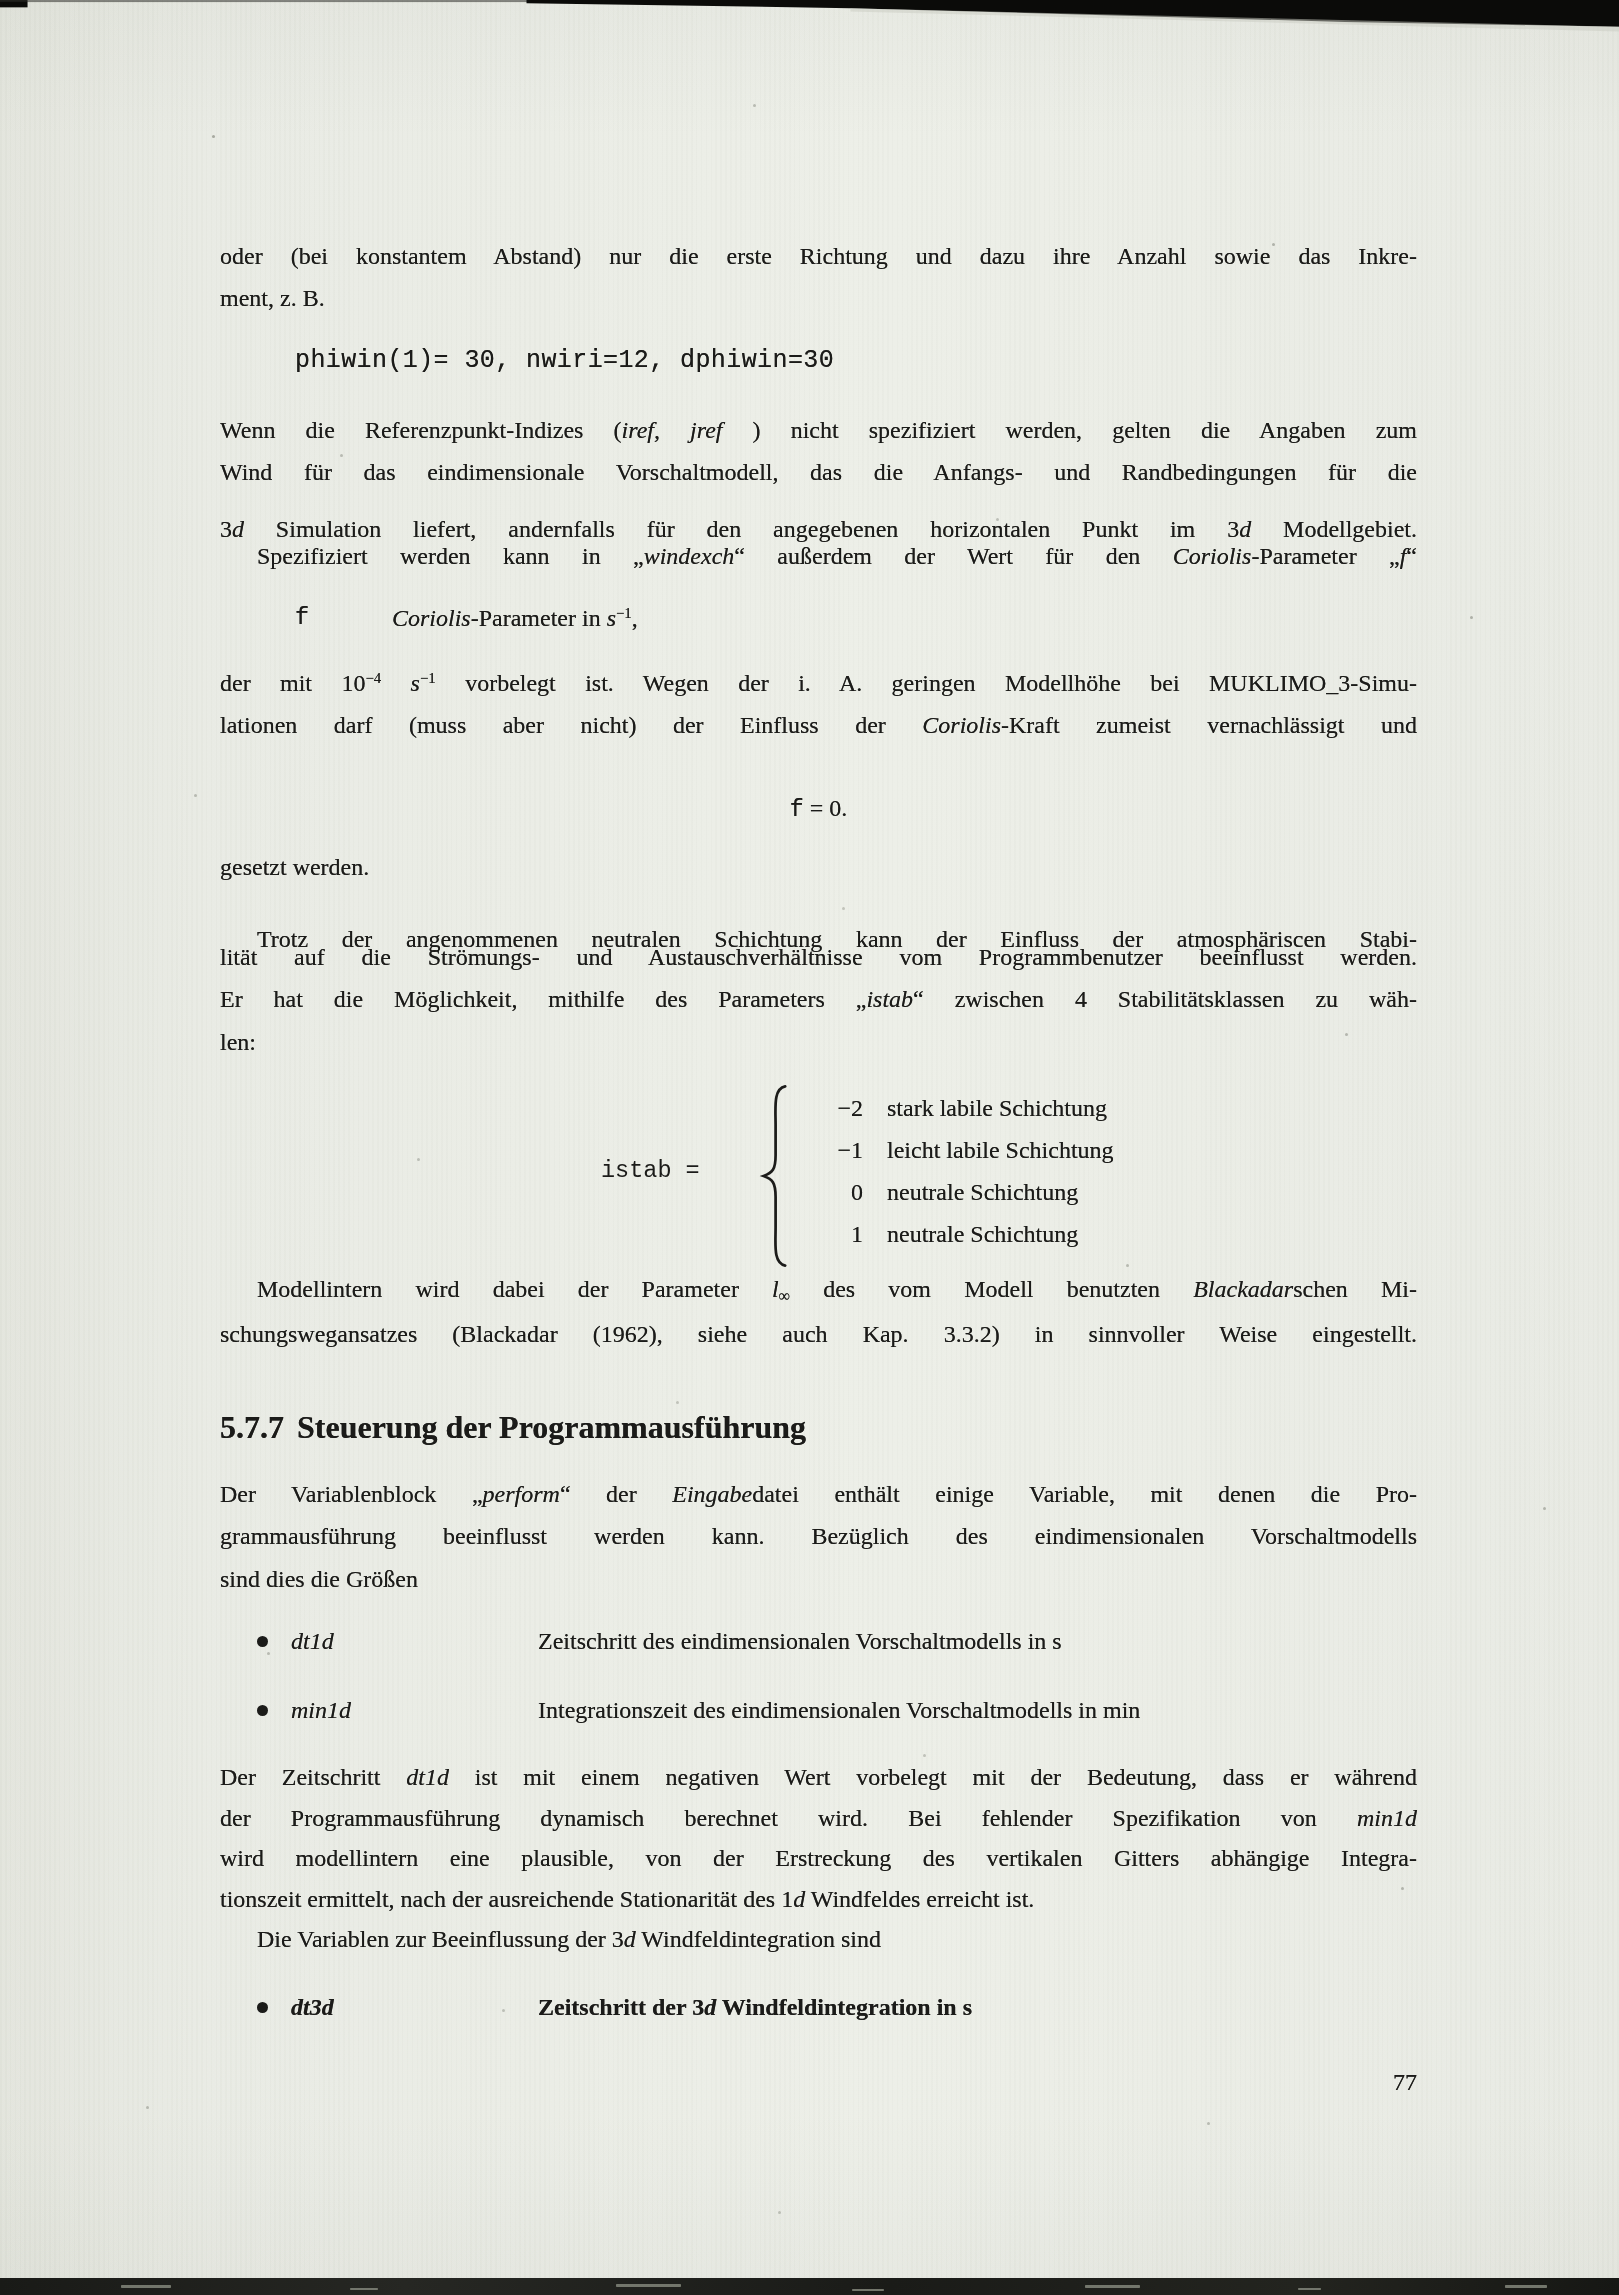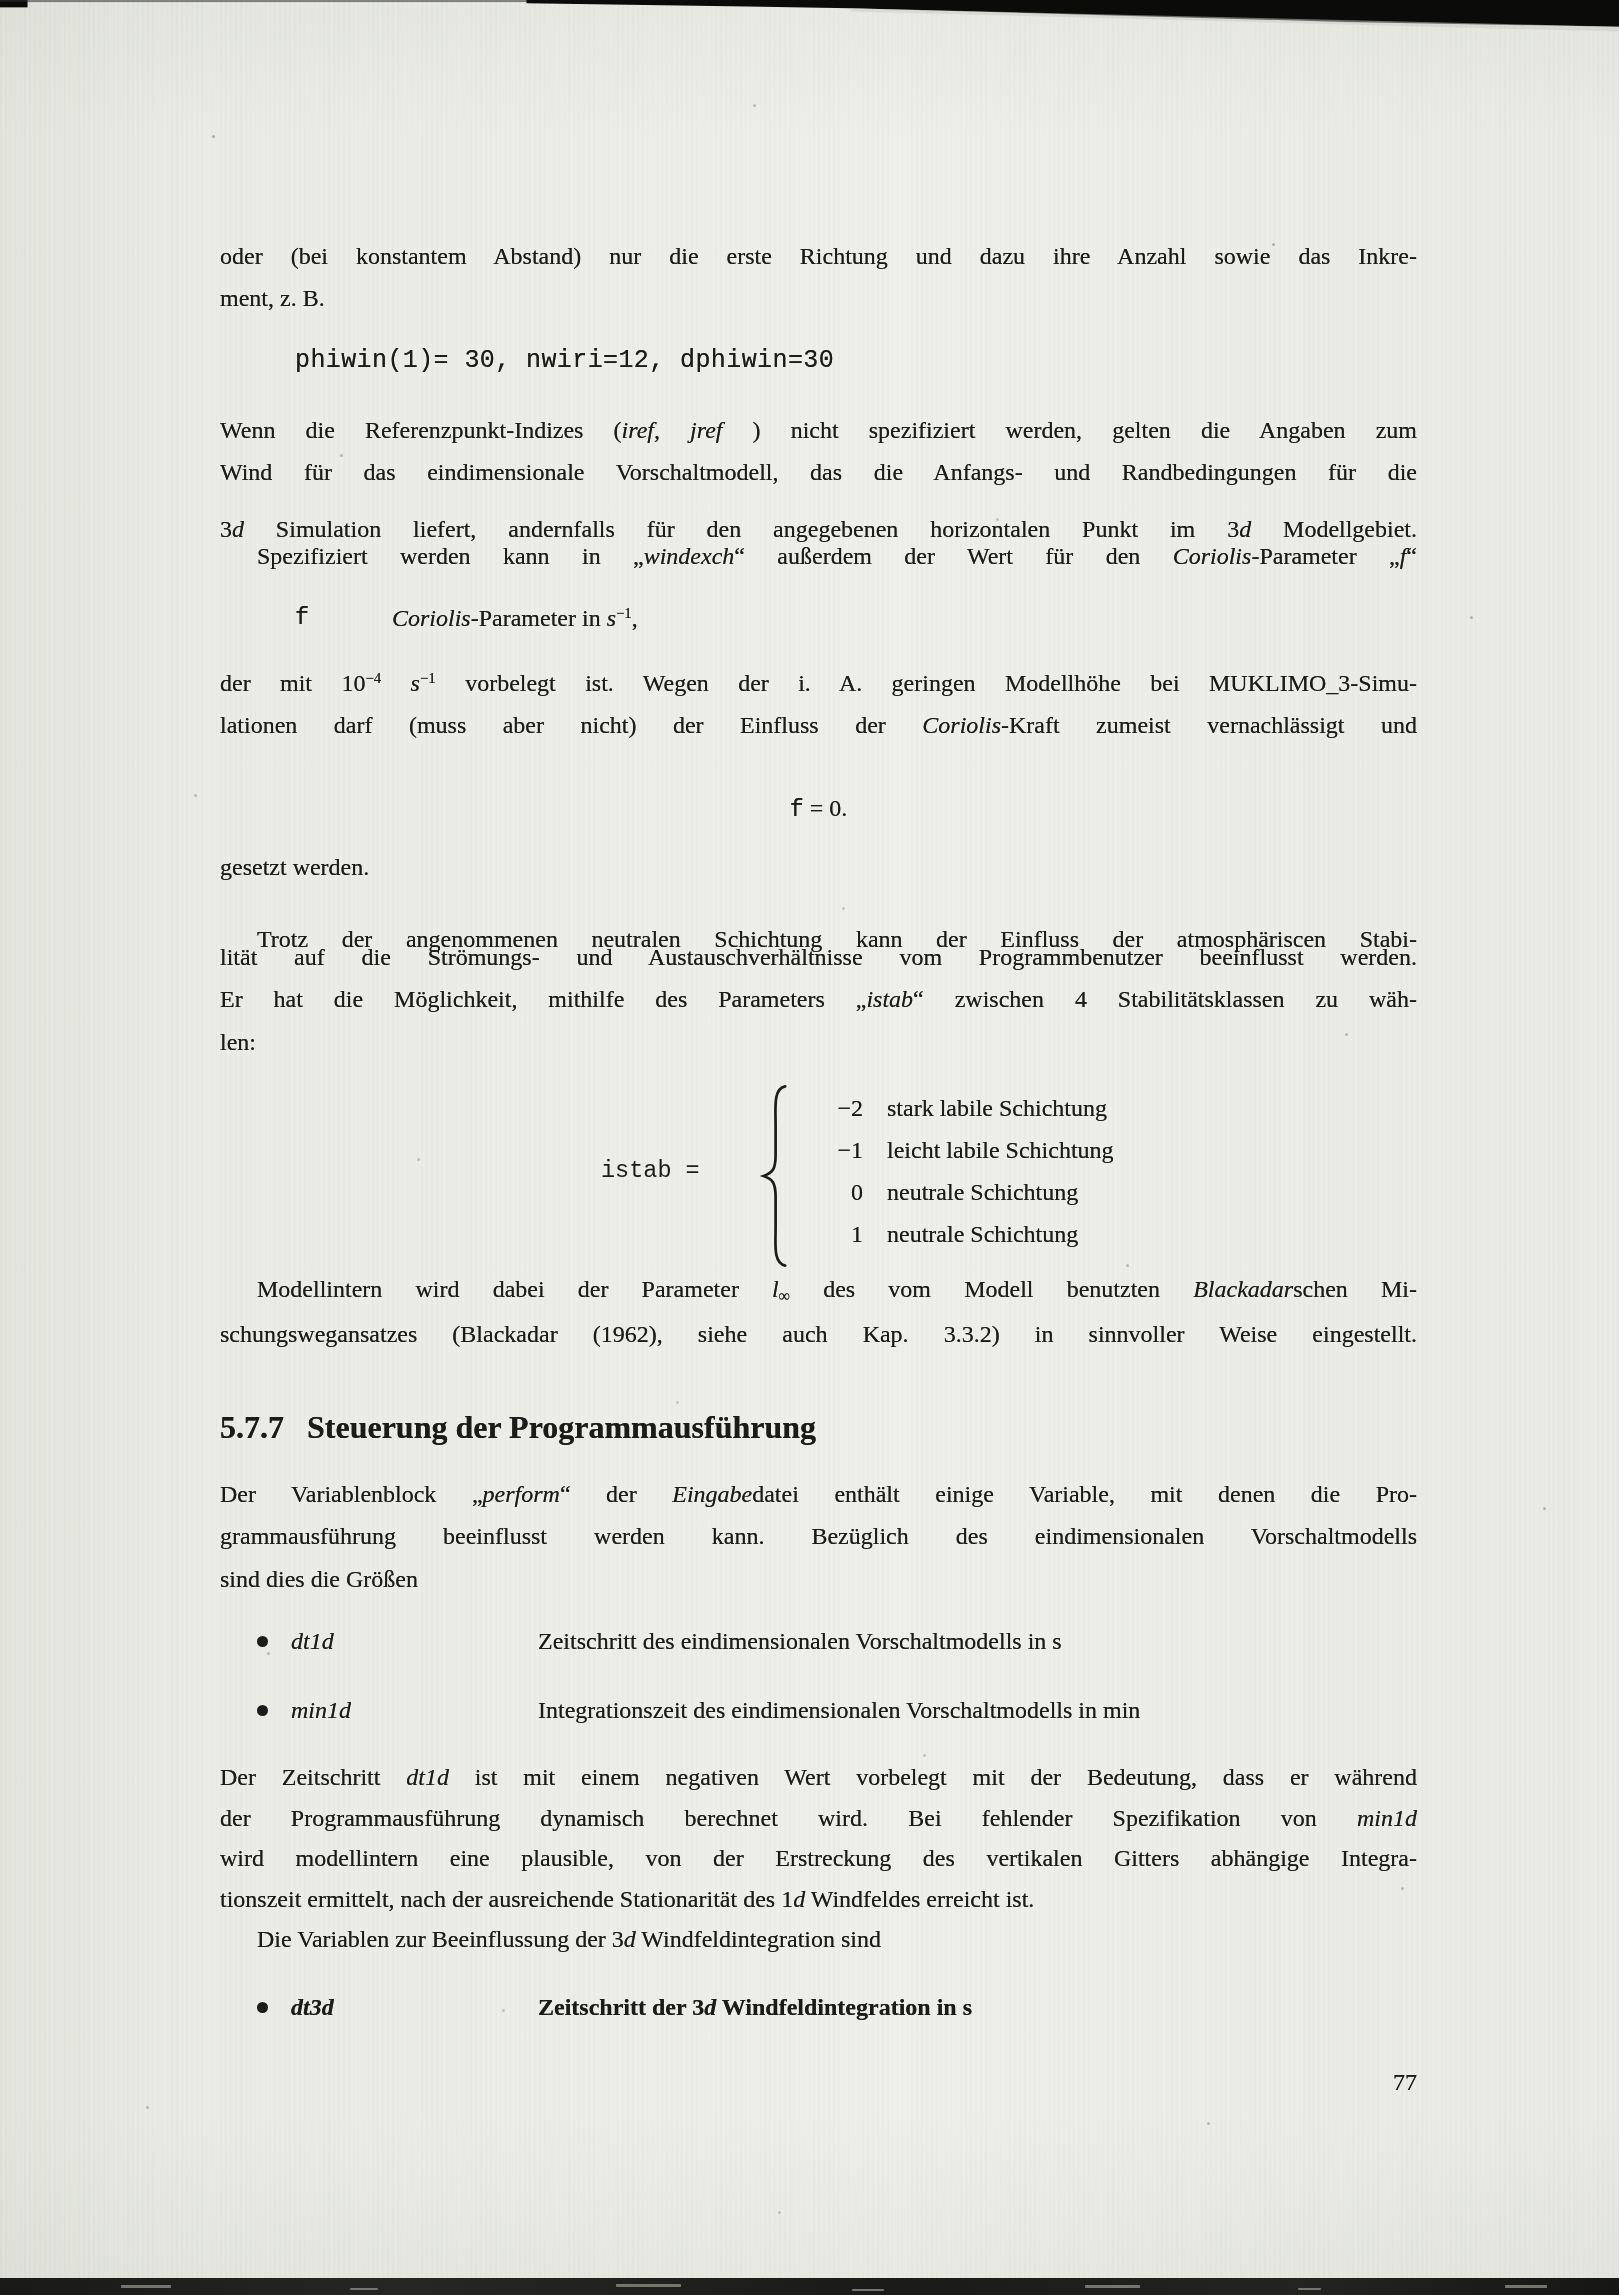--- a/index.html
+++ b/index.html
@@ -59,21 +59,21 @@
   .istab-brace{position:absolute;left:538px;top:-4.9px;}
   .istab-rows{position:absolute;left:586px;top:0;}
   .istab-row{display:flex;height:42px;line-height:42px;text-shadow:0 0 0.6px rgba(25,25,22,.75);}
   .istab-num{width:57px;text-align:right;}
   .istab-lab{margin-left:24px;}
 
   
   .heading{position:absolute;left:220px;top:1405px;height:45px;line-height:45px;
     font-weight:bold;font-size:32px;text-shadow:0 0 0.6px rgba(20,20,18,.8);}
   .heading .num{display:inline-block;}
-  .heading .ttl{display:inline-block;margin-left:23px;}
+  .heading .ttl{display:inline-block;margin-left:13px;}
 
   
   .bullet{position:absolute;left:220px;width:1197px;height:42px;line-height:42px;font-size:24px;
     text-shadow:0 0 0.6px rgba(25,25,22,.75);}
   .b-dot{position:absolute;left:37px;top:16px;width:11.3px;height:11.3px;border-radius:50%;background:#1b1b19;}
   .b-term{position:absolute;left:71px;font-style:italic;}
   .b-desc{position:absolute;left:318px;}
 
   .pageno{position:absolute;left:220px;top:2061px;width:1197px;height:42px;line-height:42px;
     font-size:24px;text-align:right;text-shadow:0 0 0.6px rgba(25,25,22,.75);}

